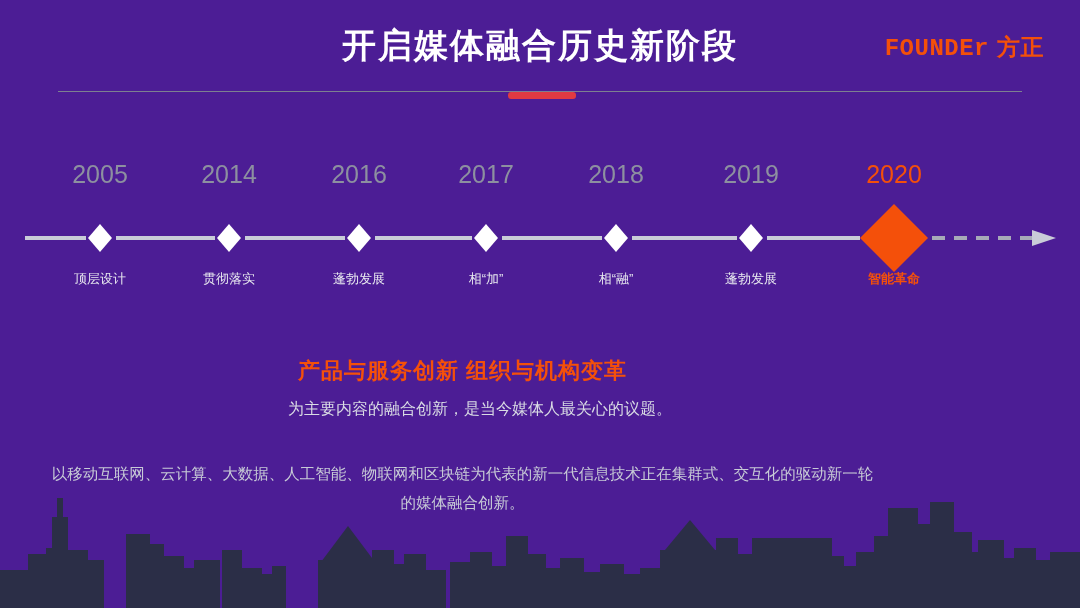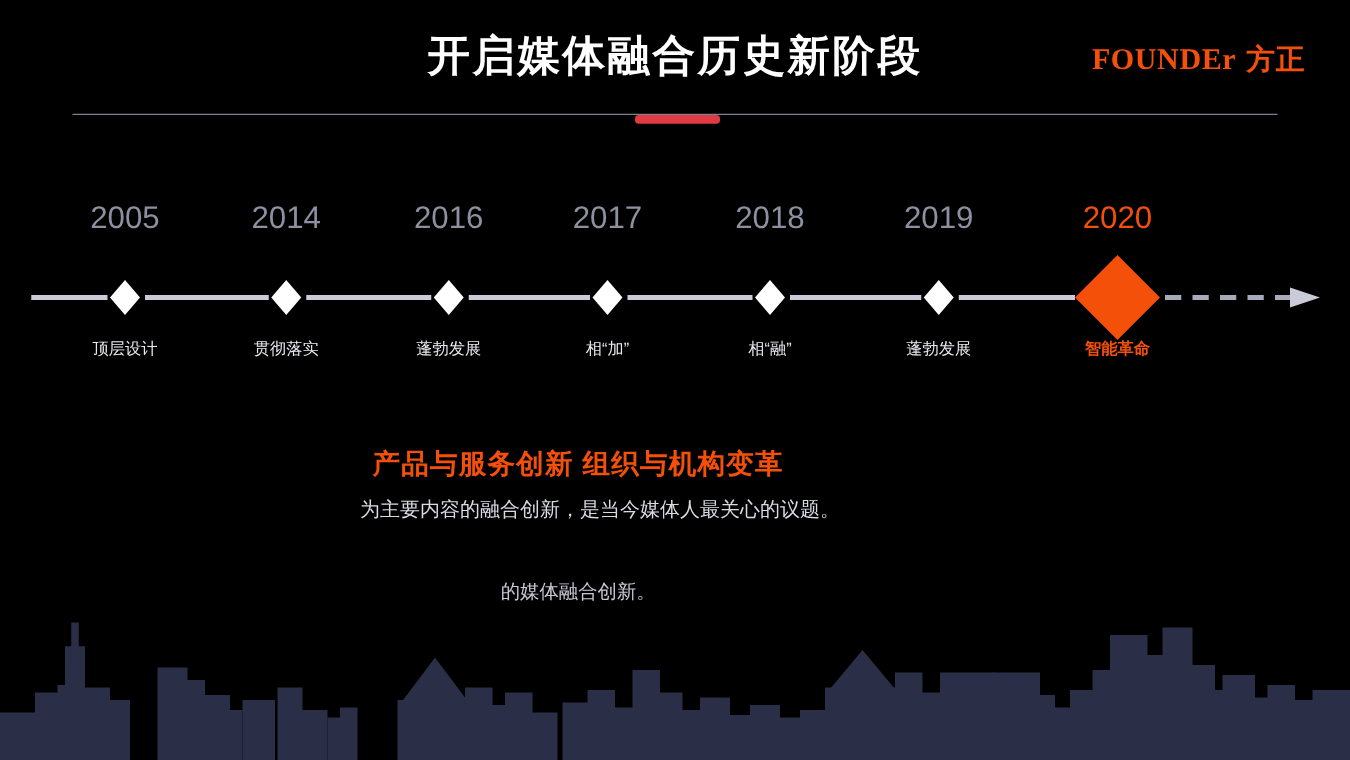--- a/index.html
+++ b/index.html
@@ -10,21 +10,21 @@
   body {
     width: 1080px;
     height: 608px;
     overflow: hidden;
     font-family: "Liberation Sans", "DejaVu Sans", sans-serif;
     position: relative;
   }
   .slide {
     position: absolute;
     inset: 0;
-    background: #000000;
+    background: #4c1d95;
     overflow: hidden;
   }
 
   
   .skyline {
     position: absolute;
     left: 0;
     bottom: 0;
     width: 1080px;
     height: 120px;
@@ -53,21 +53,21 @@
   }
   .logo {
     position: absolute;
     right: 36px;
     top: 32px;
     color: #f4500a;
     font-size: 24px;
     font-weight: bold;
     letter-spacing: 0.5px;
     white-space: nowrap;
-    font-family: Liberation Serif, serif;
+    font-family: Liberation Mono, monospace;
   }
   .logo .logo-cn {
     margin-left: 8px;
     font-size: 23px;
   }
   .header-rule {
     position: absolute;
     left: 58px;
     top: 91px;
     width: 964px;
@@ -247,17 +247,18 @@
       <div class="node-label" style="left:616px">相“融”</div>
       <div class="node-label" style="left:751px">蓬勃发展</div>
       <div class="node-label is-active" style="left:894px">智能革命</div>
     </div>
   </div>
 
   <div style="position:absolute;left:0;top:356px;width:863px;z-index:2;margin-left:31px;">
     <div style="text-align:center;color:#f4500a;font-size:22px;font-weight:bold;letter-spacing:1px;line-height:30px;">产品与服务创新  组织与机构变革</div>
     <div style="text-align:center;color:#d9dbe4;font-size:16px;line-height:26px;margin-top:10px;padding-left:35px;">为主要内容的融合创新，是当今媒体人最关心的议题。</div>
     <div style="margin-top:37px;text-align:center;color:#c7cad6;font-size:15.5px;line-height:29px;">
+      <div>以移动互联网、云计算、大数据、人工智能、物联网和区块链为代表的新一代信息技术正在集群式、交互化的驱动新一轮</div>
       <div>的媒体融合创新。</div>
     </div>
   </div>
 
 </div>
 
 </body></html>

